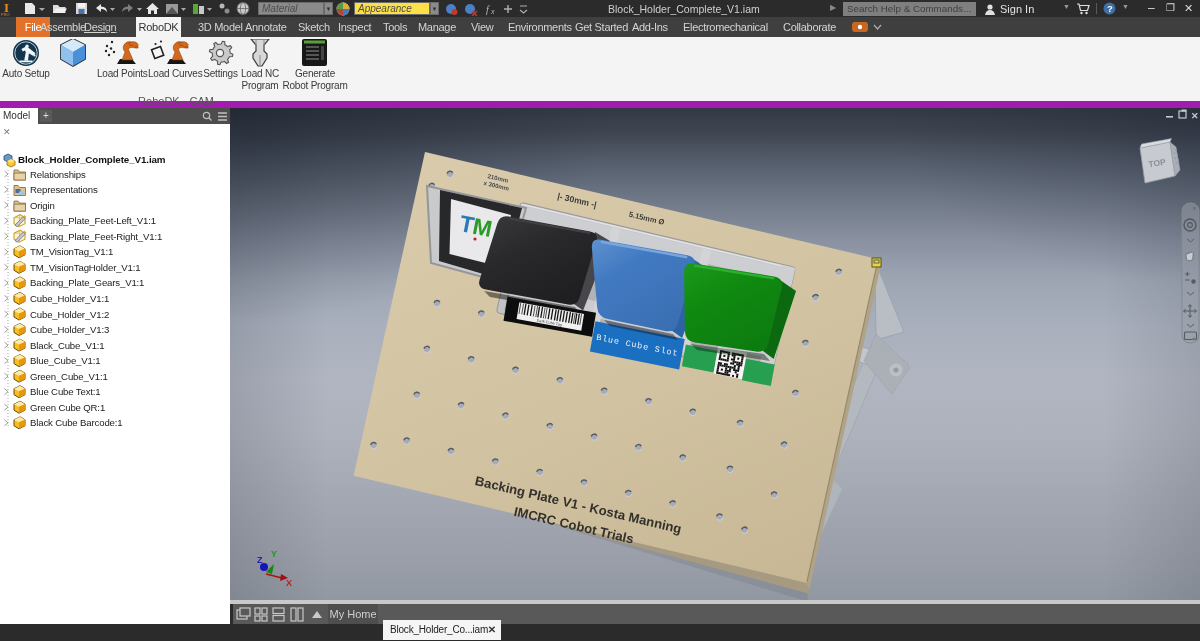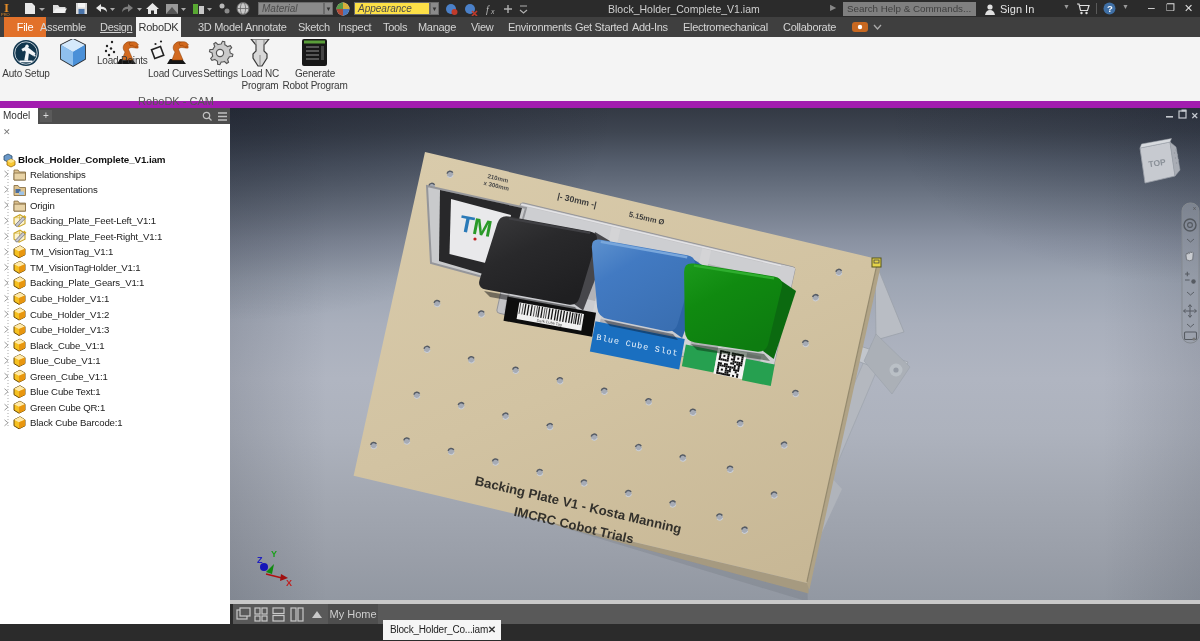--- a/index.html
+++ b/index.html
@@ -125,23 +125,23 @@
     <svg class="abs" style="left:1103px;top:2px" width="13" height="13" viewBox="0 0 13 13">
       <circle cx="6.5" cy="6.5" r="6" fill="#3f6fa5"></circle>
       <text x="4" y="10" font-size="9.5" font-weight="bold" fill="#fff">?</text>
     </svg>
     <div class="tbtxt" style="left:1122px;color:#999;font-size:7px;">▼</div>
     <div class="tbtxt" style="left:1148px;top:1px;color:#ddd;font-size:12px;">–</div>
     <div class="tbtxt" style="left:1166px;top:2px;color:#ddd;font-size:10px;">❐</div>
     <div class="tbtxt" style="left:1184px;top:2px;color:#ddd;font-size:11px;">✕</div>
   </div>
   <div id="tabrow">
-    <div class="rtab file" style="left:4px;width:42px;">File</div>
+    <div class="rtab file" style="left:16px;width:34px;">File</div>
     <div class="rtab" style="left:40px;">Assemble</div>
-    <div class="rtab" style="left:100px;text-decoration:underline;">Design</div>
+    <div class="rtab" style="left:84px;text-decoration:underline;">Design</div>
     <div class="rtab active" style="left:136px;width:45px;">RoboDK</div>
     <div class="rtab" style="left:198px;">3D Model</div>
     <div class="rtab" style="left:245px;">Annotate</div>
     <div class="rtab" style="left:298px;">Sketch</div>
     <div class="rtab" style="left:338px;">Inspect</div>
     <div class="rtab" style="left:383px;">Tools</div>
     <div class="rtab" style="left:418px;">Manage</div>
     <div class="rtab" style="left:471px;">View</div>
     <div class="rtab" style="left:508px;">Environments</div>
     <div class="rtab" style="left:575px;">Get Started</div>
@@ -213,21 +213,21 @@
         <rect x="4" y="7" width="13" height="2" fill="#555"></rect>
         <rect x="4" y="11" width="13" height="2" fill="#555"></rect>
         <rect x="4" y="15" width="13" height="2" fill="#555"></rect>
         <rect x="4" y="19" width="13" height="2" fill="#555"></rect>
         <rect x="19" y="7" width="3" height="14" fill="#444"></rect>
       </g>
       </g>
     </svg>
     <div class="rlabel" style="left:0px;top:31px;width:52px;">Auto Setup</div>
     <div class="rlabel" style="left:50px;top:31px;width:28px;margin-top:40px;">Load Part</div>
-    <div class="rlabel" style="left:97px;top:18px;width:50px;">Load Points</div>
+    <div class="rlabel" style="left:97px;top:31px;width:50px;">Load Points</div>
     <div class="rlabel" style="left:148px;top:31px;width:53px;">Load Curves</div>
     <div class="rlabel" style="left:202px;top:31px;width:37px;">Settings</div>
     <div class="rlabel" style="left:238px;top:31px;width:44px;">Load NC
 Program</div>
     <div class="rlabel" style="left:281px;top:31px;width:68px;">Generate
 Robot Program</div>
     <div id="paneltitle">RoboDK - CAM</div>
 
   </div>
   <div id="browser">

